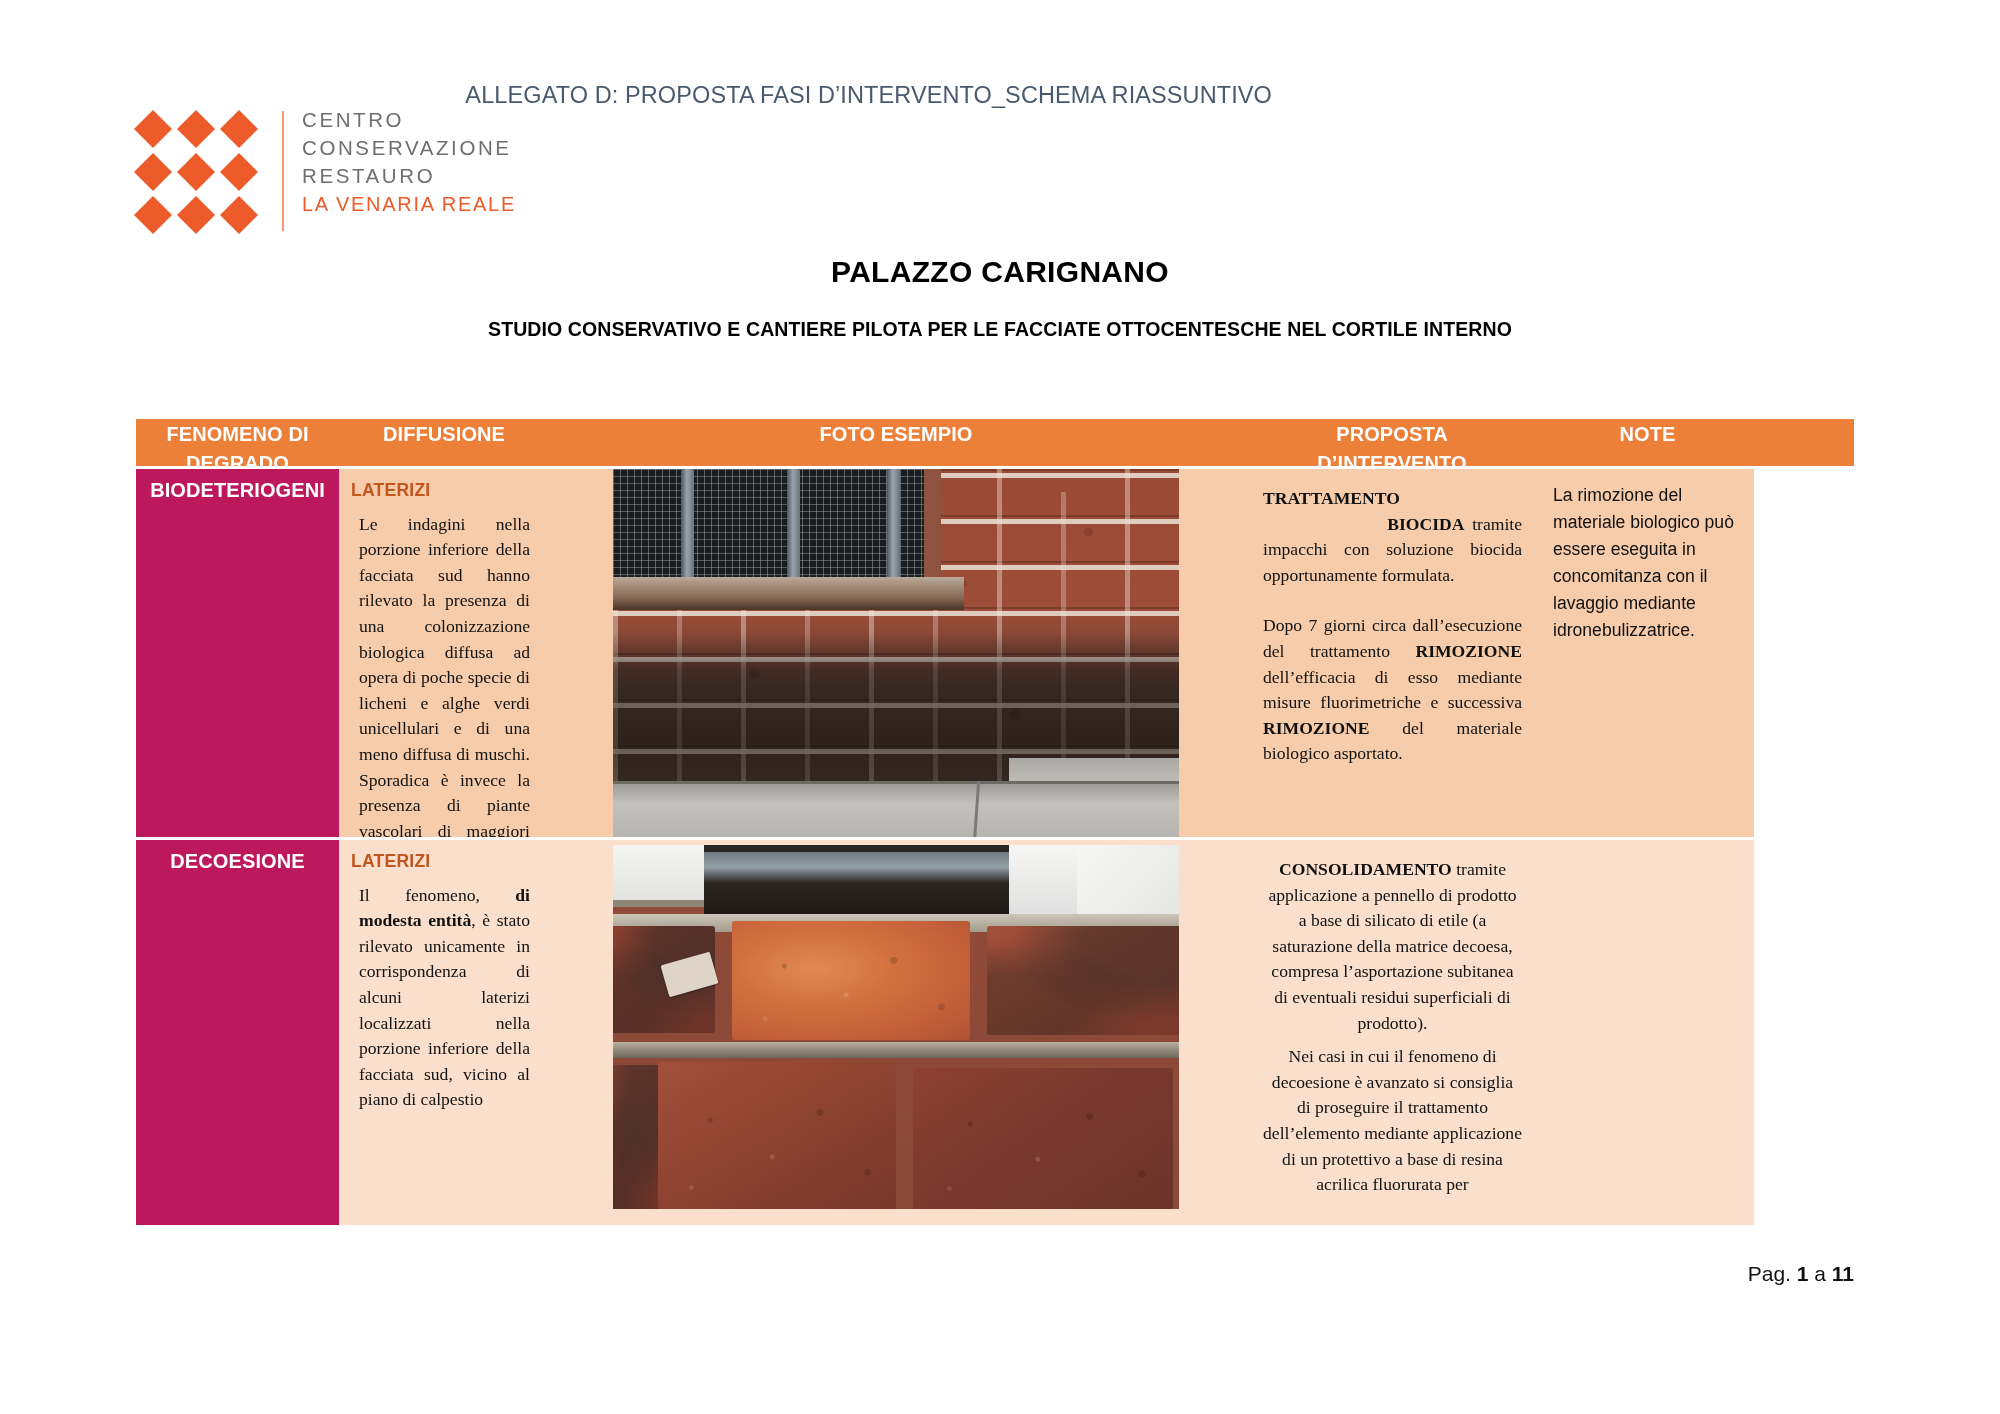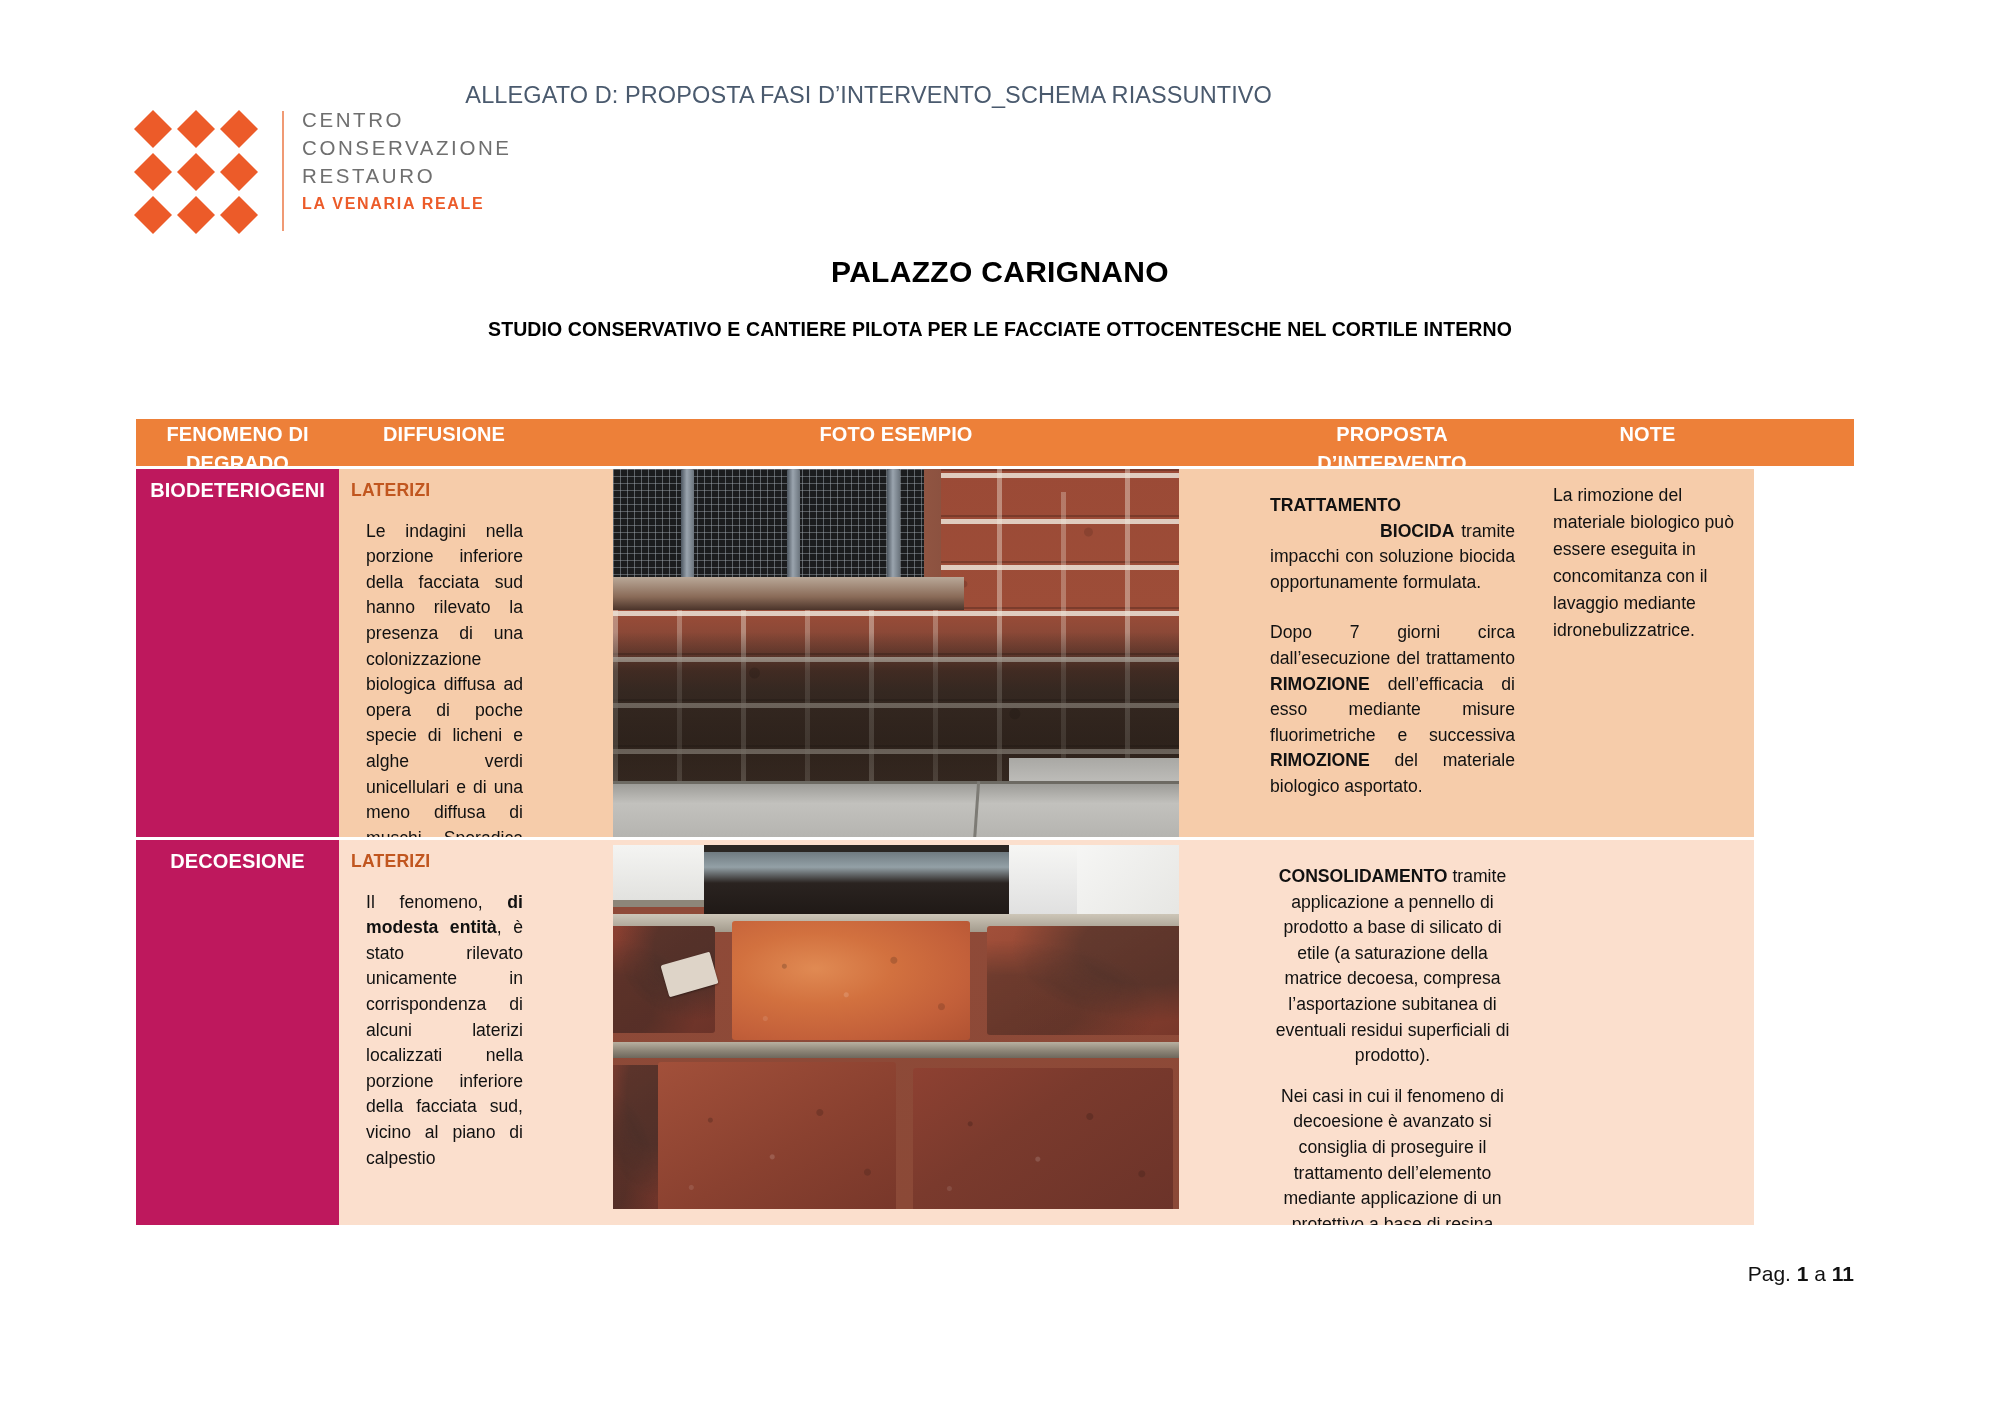--- a/index.html
+++ b/index.html
@@ -42,23 +42,23 @@
   .logo-text{
     position:absolute;left:170px;top:-2px;
     font-size:20.5px;
     line-height:28px;
     letter-spacing:2.6px;
     color:#6F6F6F;
     font-weight:400;
   }
   .logo-text .venaria{
     color:#EC5B29;
-    font-weight:700;
+    font-weight:400;
     letter-spacing:1.7px;
-    font-size:16px;
+    font-size:20px;
   }
 
   
   .title-main{
     position:absolute;left:0;top:255px;width:2000px;
     text-align:center;
     font-size:30px;
     font-weight:700;
     letter-spacing:.3px;
   }
@@ -111,21 +111,21 @@
     letter-spacing:.1px;
   }
   .cell-txt{
     font-size:17.6px;
     line-height:25.6px;
     text-align:justify;
     padding:9px 11px 8px 12px;
     color:#111;
     overflow:hidden;
   }
-  .cell-txt p{margin:15px;}
+  .cell-txt p{margin:8px;font-family:Liberation Serif, serif;}
   .cell-txt p.gap{margin-top:25px;}
   .laterizi{
     color:#C1561F;
     font-weight:700;
     display:block;
     text-align:left;
     letter-spacing:.2px;
   }
   .shade-a{background:#F6CCAA;}
   .shade-b{background:#FBDFCD;}

